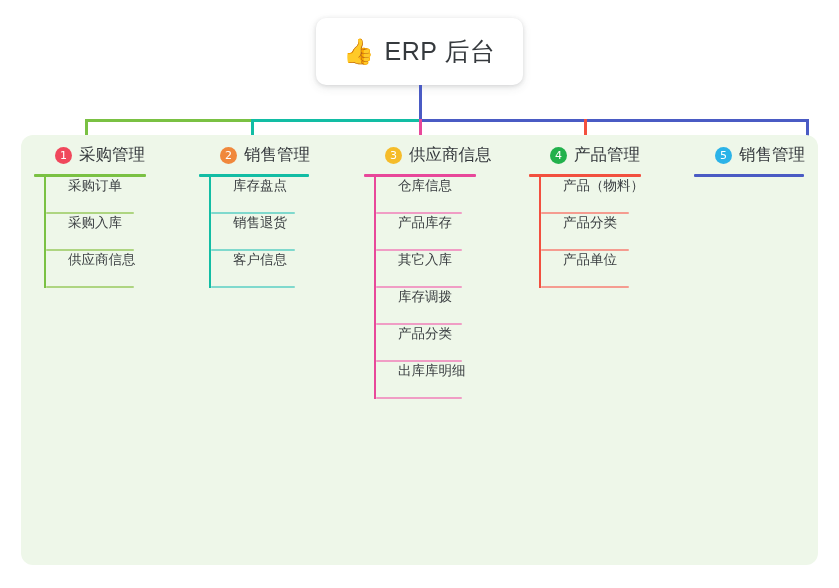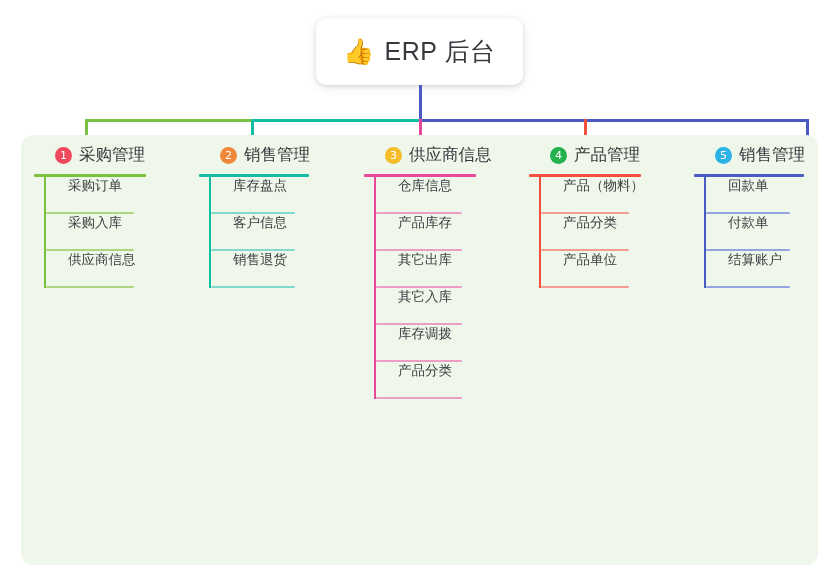--- a/index.html
+++ b/index.html
@@ -179,59 +179,59 @@
         <span class="col-title">销售管理</span>
       </div>
       <div class="head-rule" style="background: rgb(18, 189, 164); width: 110px;"></div>
       <div class="items">
         <div class="spine" style="background: rgb(18, 189, 164);"></div>
         <div class="item">
           <span class="item-label">库存盘点</span>
           <div class="item-rule" style="background: rgb(127, 217, 205); width: 84px;"></div>
         </div>
         <div class="item">
+          <span class="item-label">销售退货</span>
+          <div class="item-rule" style="background: rgb(127, 217, 205); width: 84px;"></div>
+        </div>
+        <div class="item">
           <span class="item-label">客户信息</span>
           <div class="item-rule" style="background: rgb(127, 217, 205); width: 84px;"></div>
         </div>
-        <div class="item">
-          <span class="item-label">销售退货</span>
-          <div class="item-rule" style="background: rgb(127, 217, 205); width: 84px;"></div>
-        </div>
       </div>
     </div>
     <div class="column" style="left: 364px; width: 120px;">
       <div class="col-head">
         <span class="badge" style="background: rgb(245, 188, 42);">3</span>
         <span class="col-title">供应商信息</span>
       </div>
       <div class="head-rule" style="background: rgb(232, 72, 154); width: 112px;"></div>
       <div class="items">
         <div class="spine" style="background: rgb(232, 72, 154);"></div>
         <div class="item">
           <span class="item-label">仓库信息</span>
           <div class="item-rule" style="background: rgb(240, 157, 197); width: 86px;"></div>
         </div>
         <div class="item">
           <span class="item-label">产品库存</span>
           <div class="item-rule" style="background: rgb(240, 157, 197); width: 86px;"></div>
         </div>
         <div class="item">
-          <span class="item-label">其它出库</span>
-          <div class="item-rule" style="background: rgb(240, 157, 197); width: 86px;"></div>
-        </div>
-        <div class="item">
           <span class="item-label">其它入库</span>
           <div class="item-rule" style="background: rgb(240, 157, 197); width: 86px;"></div>
         </div>
         <div class="item">
           <span class="item-label">库存调拨</span>
           <div class="item-rule" style="background: rgb(240, 157, 197); width: 86px;"></div>
         </div>
         <div class="item">
           <span class="item-label">产品分类</span>
+          <div class="item-rule" style="background: rgb(240, 157, 197); width: 86px;"></div>
+        </div>
+        <div class="item">
+          <span class="item-label">出库库明细</span>
           <div class="item-rule" style="background: rgb(240, 157, 197); width: 86px;"></div>
         </div>
       </div>
     </div>
     <div class="column" style="left: 529px; width: 122px;">
       <div class="col-head">
         <span class="badge" style="background: rgb(34, 177, 76);">4</span>
         <span class="col-title">产品管理</span>
       </div>
       <div class="head-rule" style="background: rgb(242, 80, 63); width: 112px;"></div>
@@ -250,29 +250,14 @@
           <div class="item-rule" style="background: rgb(245, 156, 144); width: 88px;"></div>
         </div>
       </div>
     </div>
     <div class="column" style="left: 694px; width: 118px;">
       <div class="col-head">
         <span class="badge" style="background: rgb(43, 179, 232);">5</span>
         <span class="col-title">销售管理</span>
       </div>
       <div class="head-rule" style="background: rgb(74, 91, 196); width: 110px;"></div>
-      <div class="items">
-        <div class="spine" style="background: rgb(74, 91, 196);"></div>
-        <div class="item">
-          <span class="item-label">回款单</span>
-          <div class="item-rule" style="background: rgb(147, 164, 224); width: 84px;"></div>
-        </div>
-        <div class="item">
-          <span class="item-label">付款单</span>
-          <div class="item-rule" style="background: rgb(147, 164, 224); width: 84px;"></div>
-        </div>
-        <div class="item">
-          <span class="item-label">结算账户</span>
-          <div class="item-rule" style="background: rgb(147, 164, 224); width: 84px;"></div>
-        </div>
-      </div>
     </div>
   </div>
 
 </body></html>

